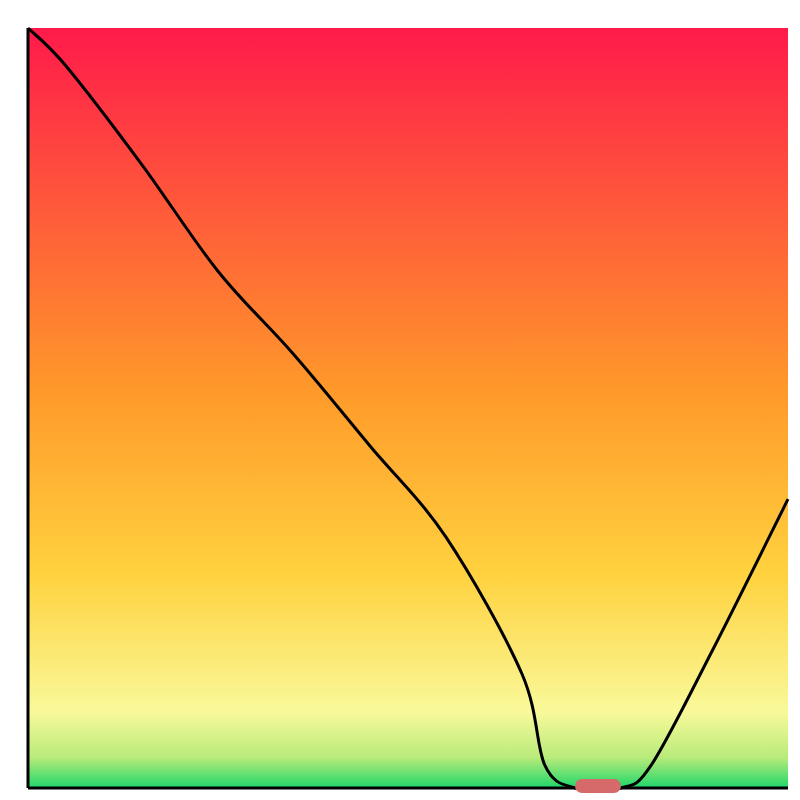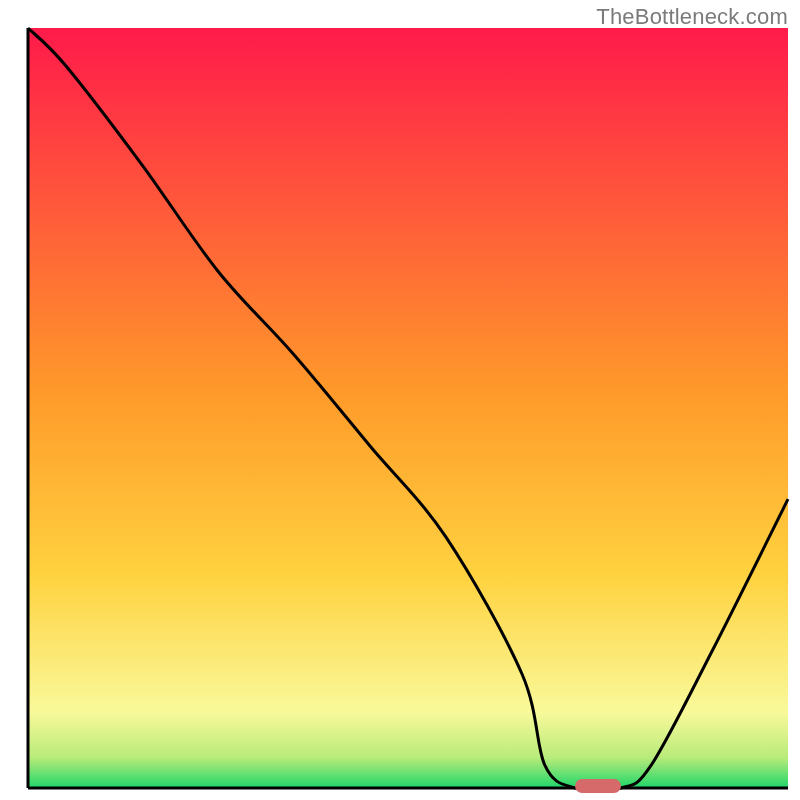--- a/index.html
+++ b/index.html
@@ -26,21 +26,20 @@
     z-index: 3;
   }
   svg {
     display: block;
   }
 </style>
 </head>
 <body>
 
 <div class="chart-container">
-  <div class="watermark">TheBottleneck.com</div>
 
   <svg id="chart-svg" width="800" height="800" viewBox="0 0 800 800">
     <defs>
       <linearGradient id="bg-grad" x1="0" y1="0" x2="0" y2="1">
         <stop id="g-stop-0" offset="0%" stop-color="#ff1a4a"></stop>
         <stop id="g-stop-1" offset="48%" stop-color="#ff9a2a"></stop>
         <stop id="g-stop-2" offset="72%" stop-color="#ffd23f"></stop>
         <stop id="g-stop-3" offset="90%" stop-color="#f9f99a"></stop>
         <stop id="g-stop-4" offset="96%" stop-color="#b8eb7a"></stop>
         <stop id="g-stop-5" offset="100%" stop-color="#1fd66a"></stop>

